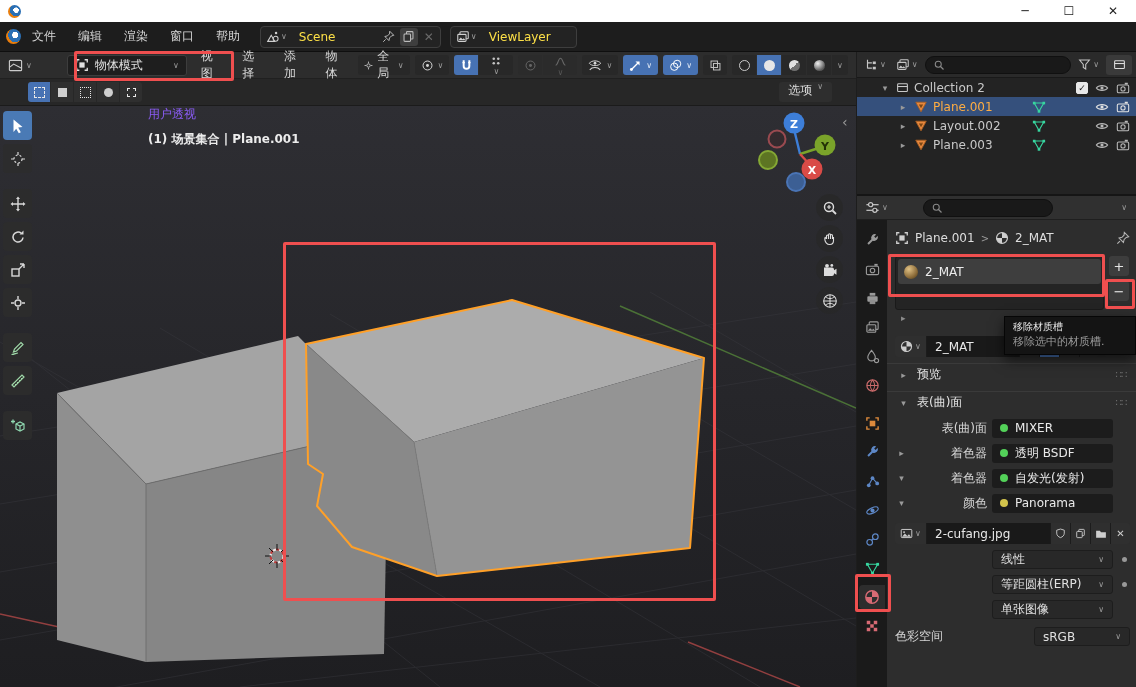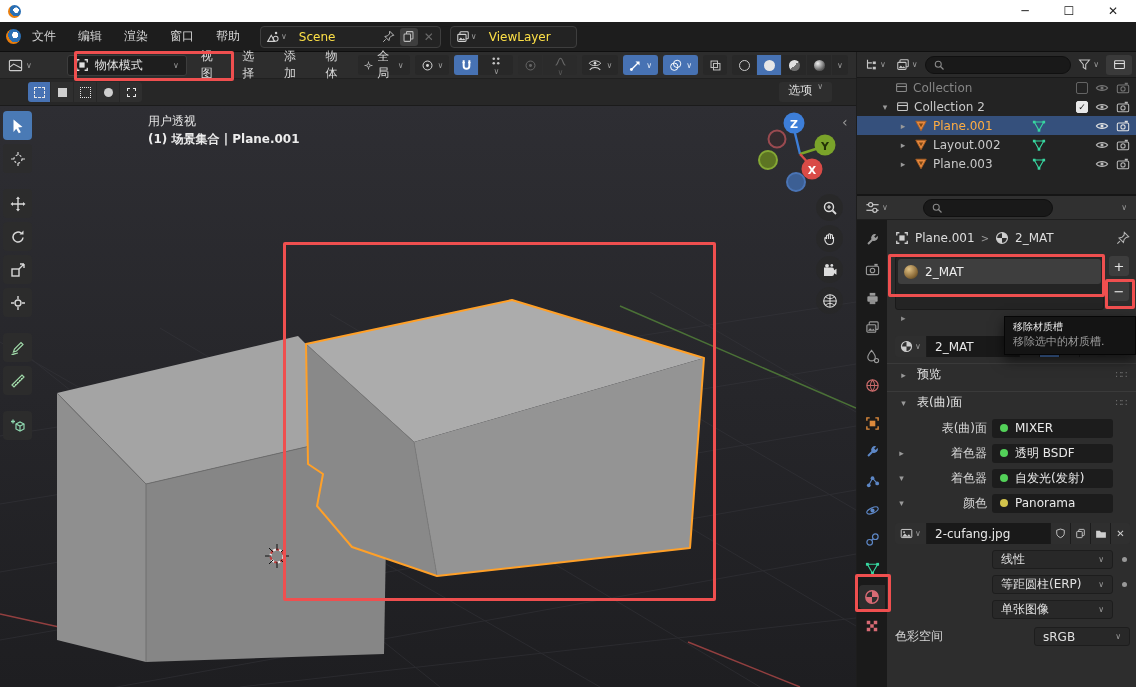--- a/index.html
+++ b/index.html
@@ -48,21 +48,21 @@
 .vp-tools{height:27px;background:#272727;border-bottom:1px solid #1b1b1b;display:flex;align-items:center;padding:0 6px}
 .selmodes{display:flex;gap:1px;margin-left:22px}
 .selbtn{width:22px;height:20px;display:grid;place-items:center;background:#2f2f2f;color:#c8c8c8}
 .selbtn:first-child{border-radius:3px 0 0 3px}
 .selbtn:last-child{border-radius:0 3px 3px 0}
 .selbtn.blue{background:#4772b3}
 .dashsq{width:11px;height:11px;border:1px dashed #e8e8e8}
 .solsq{width:9px;height:9px;background:#cfcfcf}
 .opt-dd{margin-left:auto;margin-right:18px;display:flex;align-items:flex-start;gap:5px;background:#2e2e2e;border-radius:3px;height:20px;padding:0 9px;color:#ddd}
 .vp-canvas{position:relative;height:581px;background:#232327;overflow:hidden}
-.ovtext1{position:absolute;left:148px;top:7px;color:#e5e5e5}
+.ovtext1{position:absolute;left:148px;top:0;color:#8b5cf6}
 .ovtext2{position:absolute;left:148px;top:25px;color:#ececec;font-weight:bold}
 
 .ltools{position:absolute;left:3px;top:5px;display:flex;flex-direction:column;gap:4px}
 .tbtn{width:29px;height:29px;background:rgba(45,45,45,.92);border-radius:4px;display:grid;place-items:center;color:#d8d8d8}
 .tbtn.active{background:#4a7ab5;color:#fff}
 .tgap{height:8px}
 
 .gizmo{position:absolute;left:748px;top:4px}
 .navbtns{position:absolute;left:816px;top:88px;display:flex;flex-direction:column;gap:4px}
 .nbtn{width:27px;height:27px;border-radius:50%;background:rgba(40,40,40,.78);display:grid;place-items:center;color:#dcdcdc}
@@ -700,35 +700,20 @@
         <span class="chev">∨</span>
       </span>
     <span class="addbtn">
         <svg class="ic" width="13" height="13">
           <use href="#s-box"></use>
         </svg>
       </span>
   </div>
 
 
-  <div class="ol-row muted" style="padding-left:38px">
-    <svg class="ic" width="13" height="13" color="#8a8a8a">
-        <use href="#s-box"></use>
-      </svg>
-    <span class="lbl">Collection</span>
-    <span class="rgrp">
-      <span class="cb" style="opacity:.6"></span>
-      <svg class="ic" width="14" height="14" opacity=".55">
-          <use href="#s-eye"></use>
-        </svg>
-      <svg class="ic" width="14" height="14" opacity=".55">
-          <use href="#s-cam"></use>
-        </svg>
-    </span>
-  </div>
 
   <div class="ol-row" style="padding-left:22px">
     <span class="exp">▾</span>
     <svg class="ic" width="13" height="13">
         <use href="#s-box"></use>
       </svg>
     <span class="lbl">Collection 2</span>
     <span class="rgrp">
       <span class="cb on">
           <span>✓</span>

